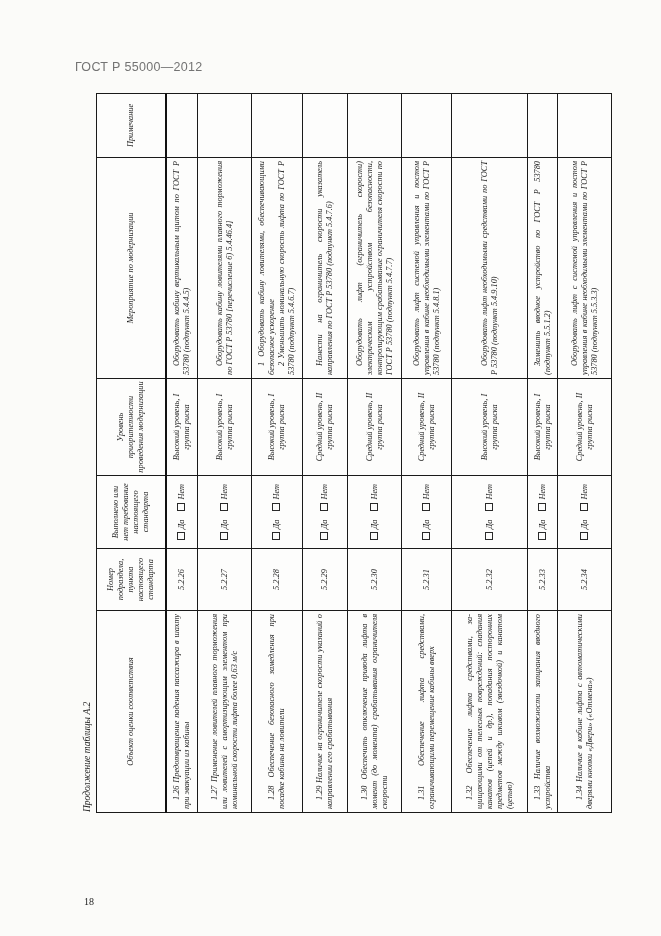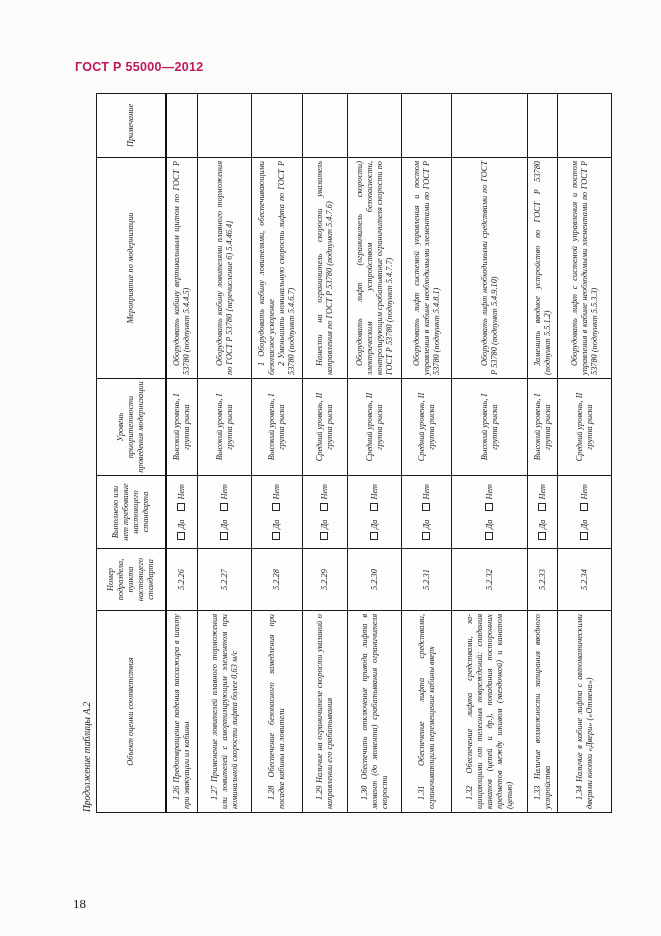--- a/index.html
+++ b/index.html
@@ -5,25 +5,25 @@
   html,body{margin:0;padding:0;}
   body{
     width:661px;height:936px;position:relative;overflow:hidden;
     background:#fbfbf9;
     font-family:"Liberation Serif","DejaVu Serif",serif;
     color:#161616;
   }
   .running-header{
     position:absolute;left:75px;top:60px;
     font-family:"Liberation Sans","DejaVu Sans",sans-serif;
-    font-weight:bold;font-size:12.5px;letter-spacing:.3px;color:#be185d;
+    font-weight:normal;font-size:12.5px;letter-spacing:.3px;color:#737373;
   }
   .page-number{
-    position:absolute;left:73px;top:896px;
-    font-size:13px;color:#222;
+    position:absolute;left:84px;top:896px;
+    font-size:10px;color:#222;
   }
   
   .rot-area{
     position:absolute;left:82px;top:813px;width:719px;
     transform:rotate(-90deg);transform-origin:0 0;
   }
   .table-caption{
     font-style:italic;font-size:9.5px;color:#1b1b1b;
     margin:0 0 3px 1px;line-height:11px;
   }

